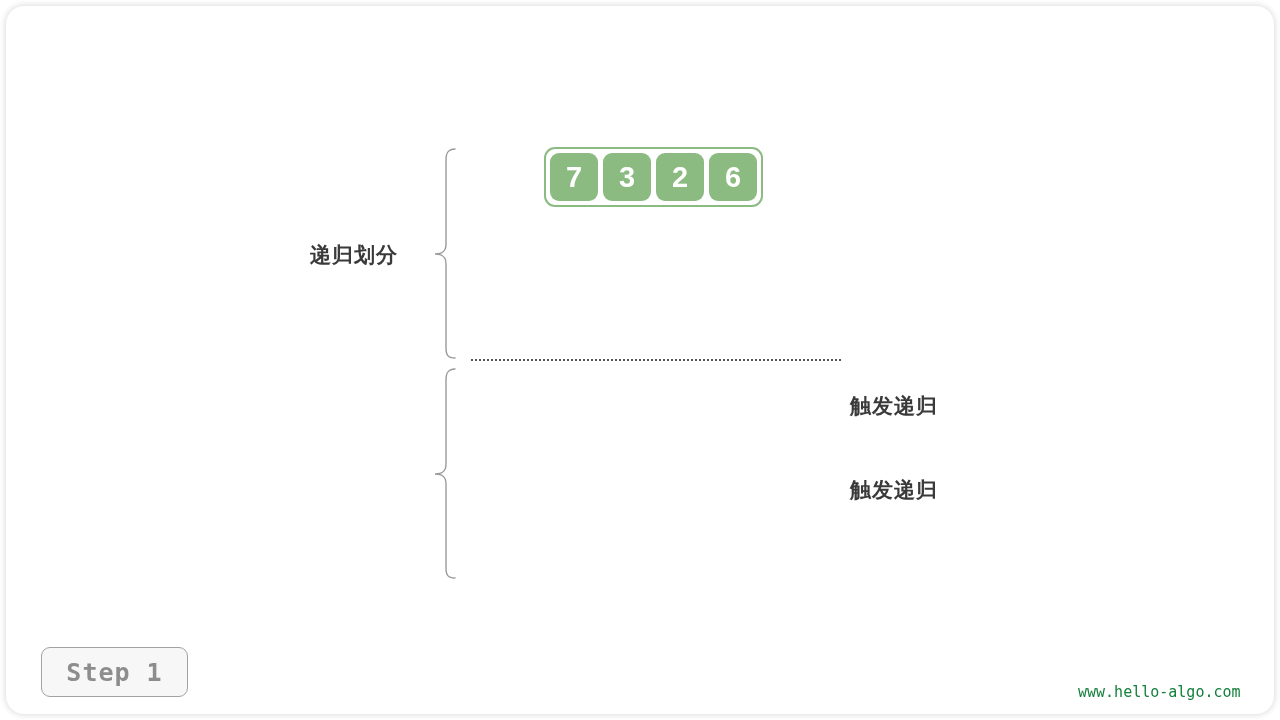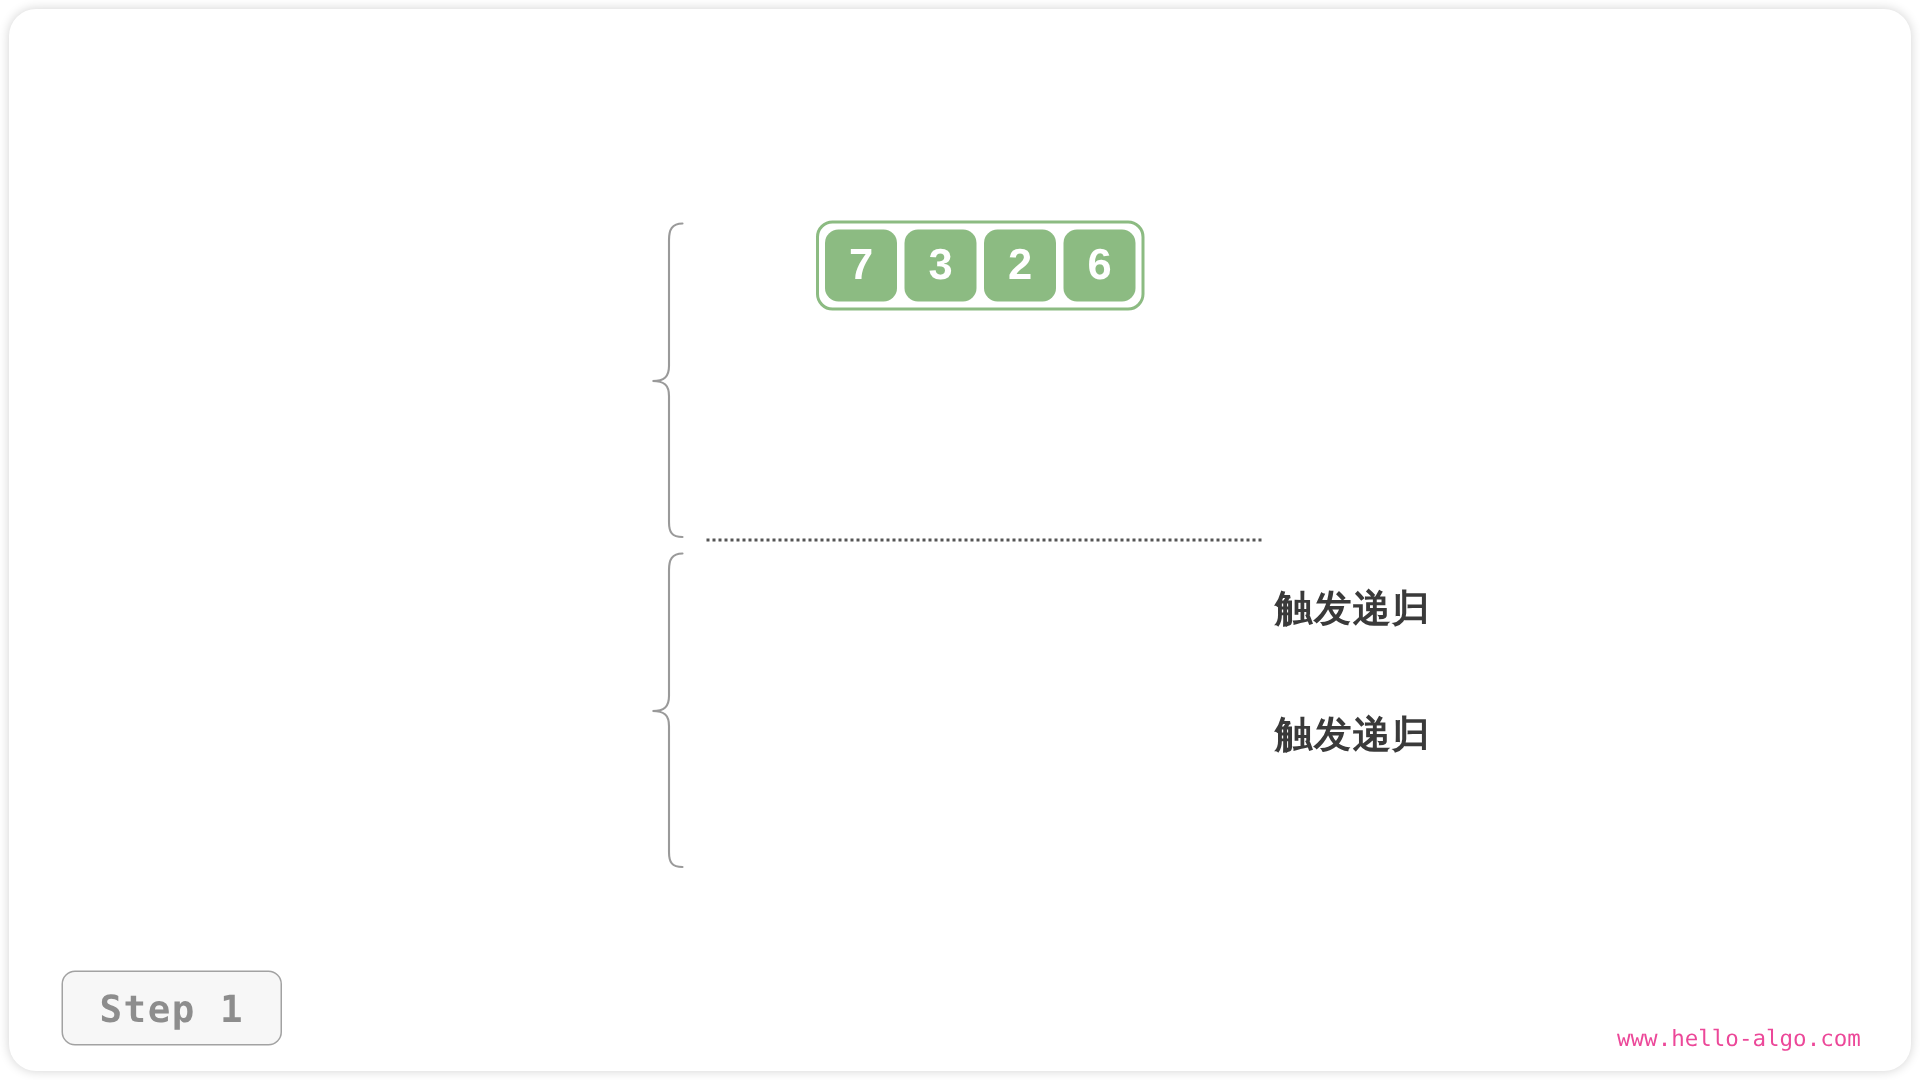--- a/index.html
+++ b/index.html
@@ -62,21 +62,21 @@
   
   .dotted-line {
     position: absolute;
     left: 465px; top: 353px;
     width: 370px; height: 0;
     border-top: 2px dotted #555555;
   }
   .terminate-label {
     position: absolute;
     left: 844px; top: 330px;
-    font-size: 25px;
+    font-size: 21px;
     font-weight: 700;
     color: #3a3a3a;
     line-height: 28px;
     letter-spacing: 1px;
     white-space: pre;
   }
   
   .step-badge {
     position: absolute;
     left: 35px; top: 641px;
@@ -92,21 +92,21 @@
     font-weight: 700;
     color: #8d8d8d;
     letter-spacing: 1px;
   }
   
   .watermark {
     position: absolute;
     left: 1072px; top: 677px;
     font-family: "DejaVu Sans Mono", monospace;
     font-size: 15px;
-    color: #ec4899;
+    color: #15803d;
   }
 </style>
 </head>
 <body>
 
 <div class="card">
 
   <div class="array-outer">
     <div class="array-cell">7</div>
     <div class="array-cell">3</div>
@@ -115,20 +115,21 @@
   </div>
 
   <svg class="brace brace-1" viewBox="0 0 30 216">
     <path d="M25,3 C18,3 16,7 16,14 L16,98 C16,105 13,108 5,108 C13,108 16,111 16,118 L16,202 C16,209 18,212 25,212" fill="none" stroke="#9a9a9a" stroke-width="1.4" stroke-linecap="round"></path>
   </svg>
 
   <svg class="brace brace-2" viewBox="0 0 30 216">
     <path d="M25,3 C18,3 16,7 16,14 L16,98 C16,105 13,108 5,108 C13,108 16,111 16,118 L16,202 C16,209 18,212 25,212" fill="none" stroke="#9a9a9a" stroke-width="1.4" stroke-linecap="round"></path>
   </svg>
 
+  <div class="left-label label-divide">递归划分</div>
 
   <div class="dotted-line"></div>
 
   <div class="terminate-label">
     <div>触发递归</div>
     <div>触发递归</div>
   </div>
 
   <div class="step-badge">Step 1</div>
 

